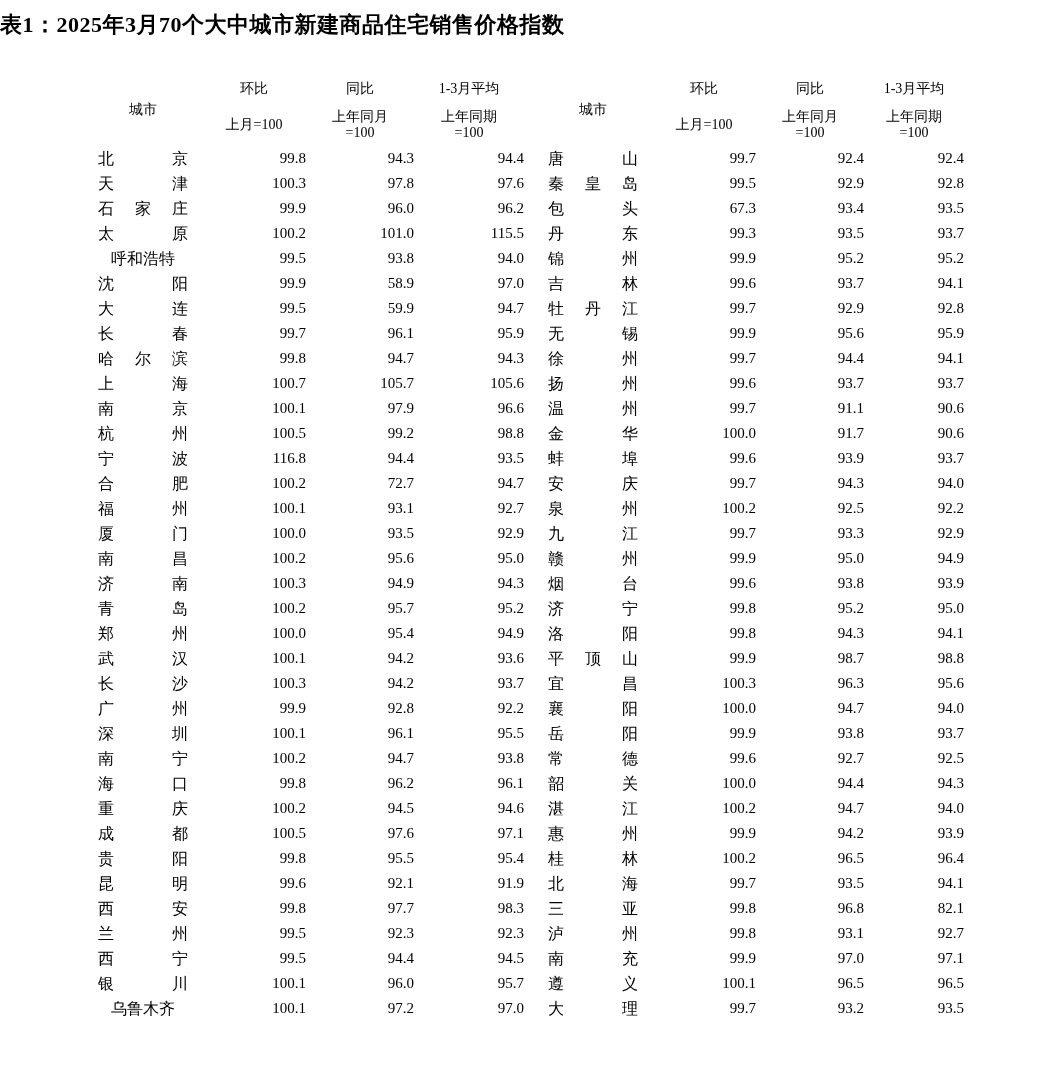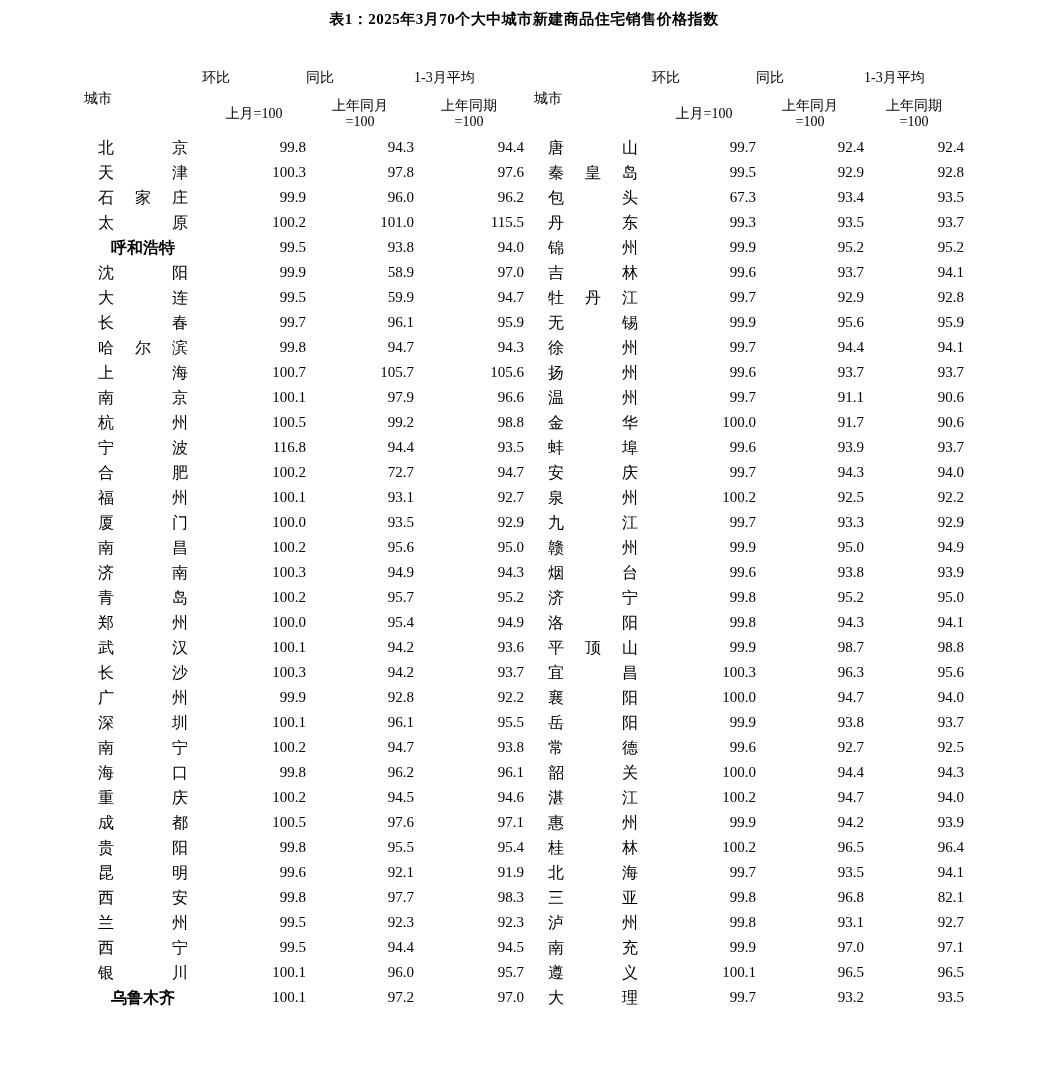--- a/index.html
+++ b/index.html
@@ -12,22 +12,22 @@
     height: 1072px;
     font-family: "Liberation Serif", "DejaVu Serif", serif;
     color: #000000;
   }
   .page {
     width: 1048px;
     box-sizing: border-box;
     padding: 0;
   }
   .title {
-    text-align: center;
-    font-size: 15px;
+    text-align: left;
+    font-size: 22px;
     font-weight: bold;
     font-family: "Liberation Serif", "DejaVu Serif", serif;
     padding-top: 10px;
     padding-bottom: 6px;
     letter-spacing: 0.5px;
   }
   .table-wrap {
     margin: 28px auto 0 auto;
     width: 880px;
   }
@@ -40,21 +40,21 @@
   table.idx td, table.idx th {
     border: none;
     padding: 0;
     font-weight: normal;
   }
   
   .hdr-top td {
     border-top: 2px solid #000;
     border-bottom: 1px solid #000;
     height: 30px;
-    text-align: left;
+    text-align: center;
     vertical-align: middle;
     font-size: 14px;
     margin-top: 28px;
   }
   .hdr-bot td {
     border-bottom: 2px solid #000;
     height: 42px;
     text-align: center;
     vertical-align: middle;
     font-size: 14px;
@@ -95,21 +95,20 @@
   }
   .cityname {
     display: inline-block;
     width: 90px;
     text-align: justify;
     text-align-last: justify;
     white-space: nowrap;
   }
   .cityname.narrow {
     text-align-last: center;
-    font-weight: bold;
   }
   .hdr-sub { font-size: 13.5px; }
 </style>
 </head>
 <body>
 
 <div class="page">
 
   <div class="title">表1：2025年3月70个大中城市新建商品住宅销售价格指数</div>
 

